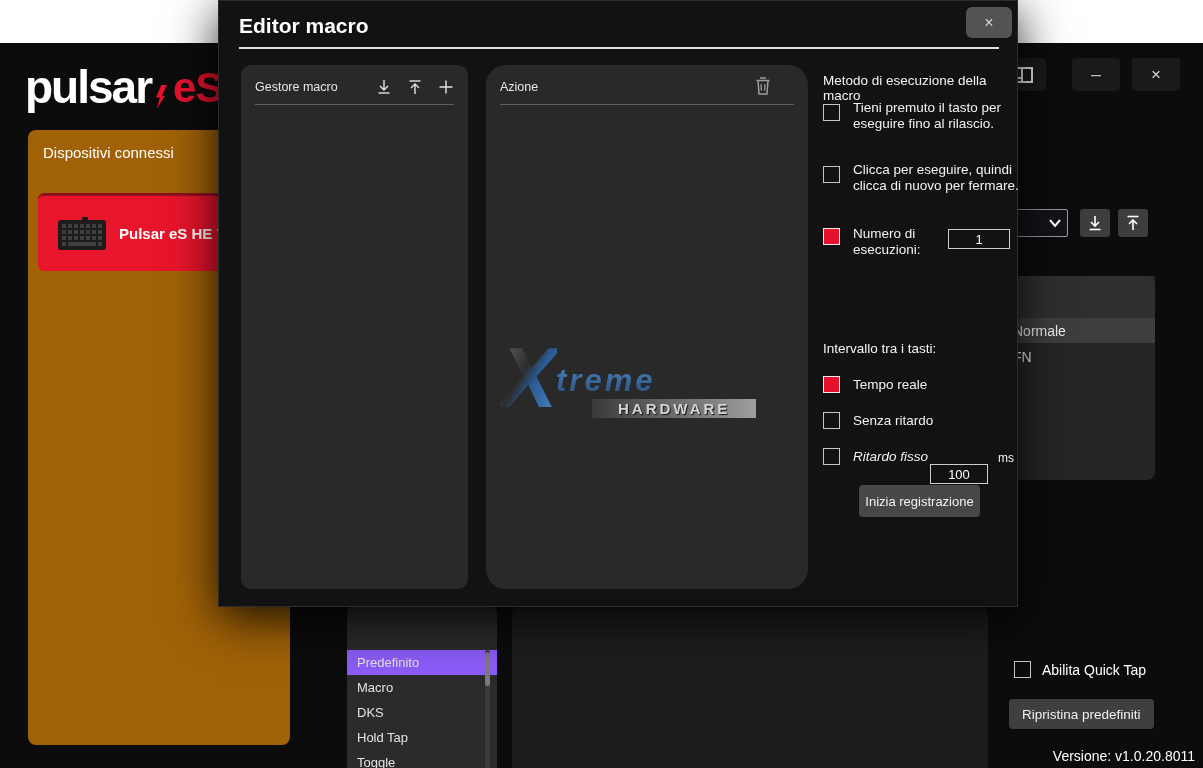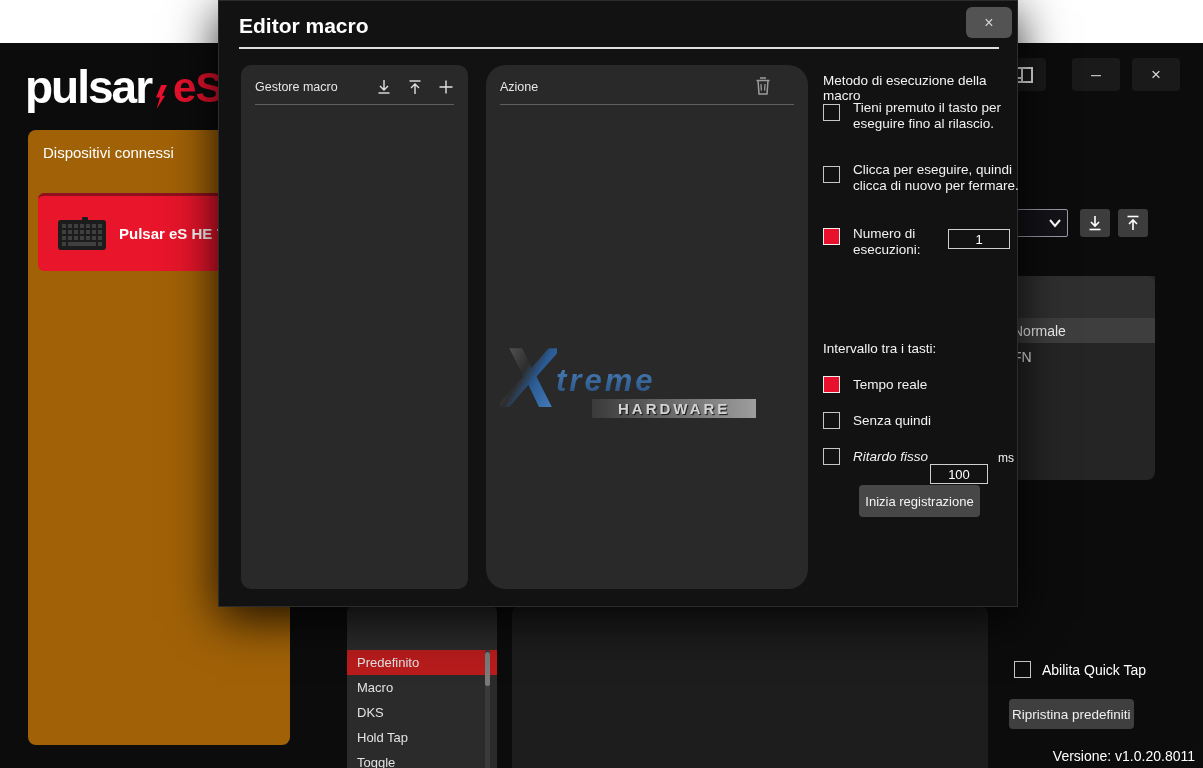--- a/index.html
+++ b/index.html
@@ -46,30 +46,30 @@
                  border-radius:0 8px 0 0; }
   .layer-row { position:absolute; left:0; width:100%; height:25px; display:flex; align-items:center;
                padding-left:9px; font-size:14px; color:#ececec; }
   .layer-row.r0 { top:42px; background:#3e3e3e; }
   .layer-row.r1 { top:68px; }
 
   .key-tabs { position:absolute; left:347px; top:563px; width:150px; height:174px;
               background:#2b2b2b; border-radius:6px; }
   .tab-row { position:absolute; left:0; width:150px; height:25px; display:flex; align-items:center;
              padding-left:10px; font-size:13px; color:#e2e2e2; }
-  .tab-row.selected { background:#b91c1c; }
+  .tab-row.selected { background:#8b5cf6; }
   .tabs-scroll { position:absolute; right:7px; top:44px; width:5px; height:124px; background:#3a3a3a; border-radius:3px; }
   .tabs-thumb { position:absolute; left:0; top:2px; width:5px; height:34px; background:#7a7a7a; border-radius:3px; }
 
   .big-panel { position:absolute; left:512px; top:563px; width:476px; height:174px;
                background:#1d1d1d; border-radius:8px; }
 
   .quicktap { position:absolute; left:1014px; top:618px; display:flex; align-items:center; }
   .quicktap-label { margin-left:11px; font-size:14px; color:#fff; }
-  .restore-btn { position:absolute; left:1009px; top:656px; height:30px; padding:0 3px;
+  .restore-btn { position:absolute; left:1009px; top:656px; height:30px; padding:0 13px;
                  background:#3f3f3f; border:none; border-radius:4px; color:#f0f0f0; font-size:13.5px;
                  font-family:"Liberation Sans", sans-serif; }
   .version { position:absolute; right:8px; top:705px; font-size:14px; color:#fff; font-weight:500; }
 
   
   .cb { width:17px; height:17px; border:1px solid #c6c6c6; background:transparent; flex:none; }
   .cb.checked { background:#e8112d; border-color:#eee; }
   .num-input { background:transparent; border:1px solid #cfcfcf; color:#fff; text-align:center;
                font-size:13px; height:20px; font-family:"Liberation Sans", sans-serif; }
 
@@ -316,21 +316,21 @@
 
     <div class="opt-heading" style="top:340px;">Intervallo tra i tasti:</div>
 
     <div class="opt-row" style="top:375px;">
       <span class="cb checked"></span>
       <span class="opt-label" style="margin-top:1px;">Tempo reale</span>
     </div>
 
     <div class="opt-row" style="top:411px;">
       <span class="cb"></span>
-      <span class="opt-label" style="margin-top:1px;">Senza quindi</span>
+      <span class="opt-label" style="margin-top:1px;">Senza ritardo</span>
     </div>
 
     <div class="opt-row" style="top:447px;">
       <span class="cb"></span>
       <span class="opt-label" style="margin-top:1px; width:77px;font-style:italic;">Ritardo fisso</span>
       <input class="num-input" style="width: 58px; margin-top: 16px;" value="100">
     </div>
     <span class="ms-unit">ms</span>
 
     <button class="record-btn">Inizia registrazione</button>

